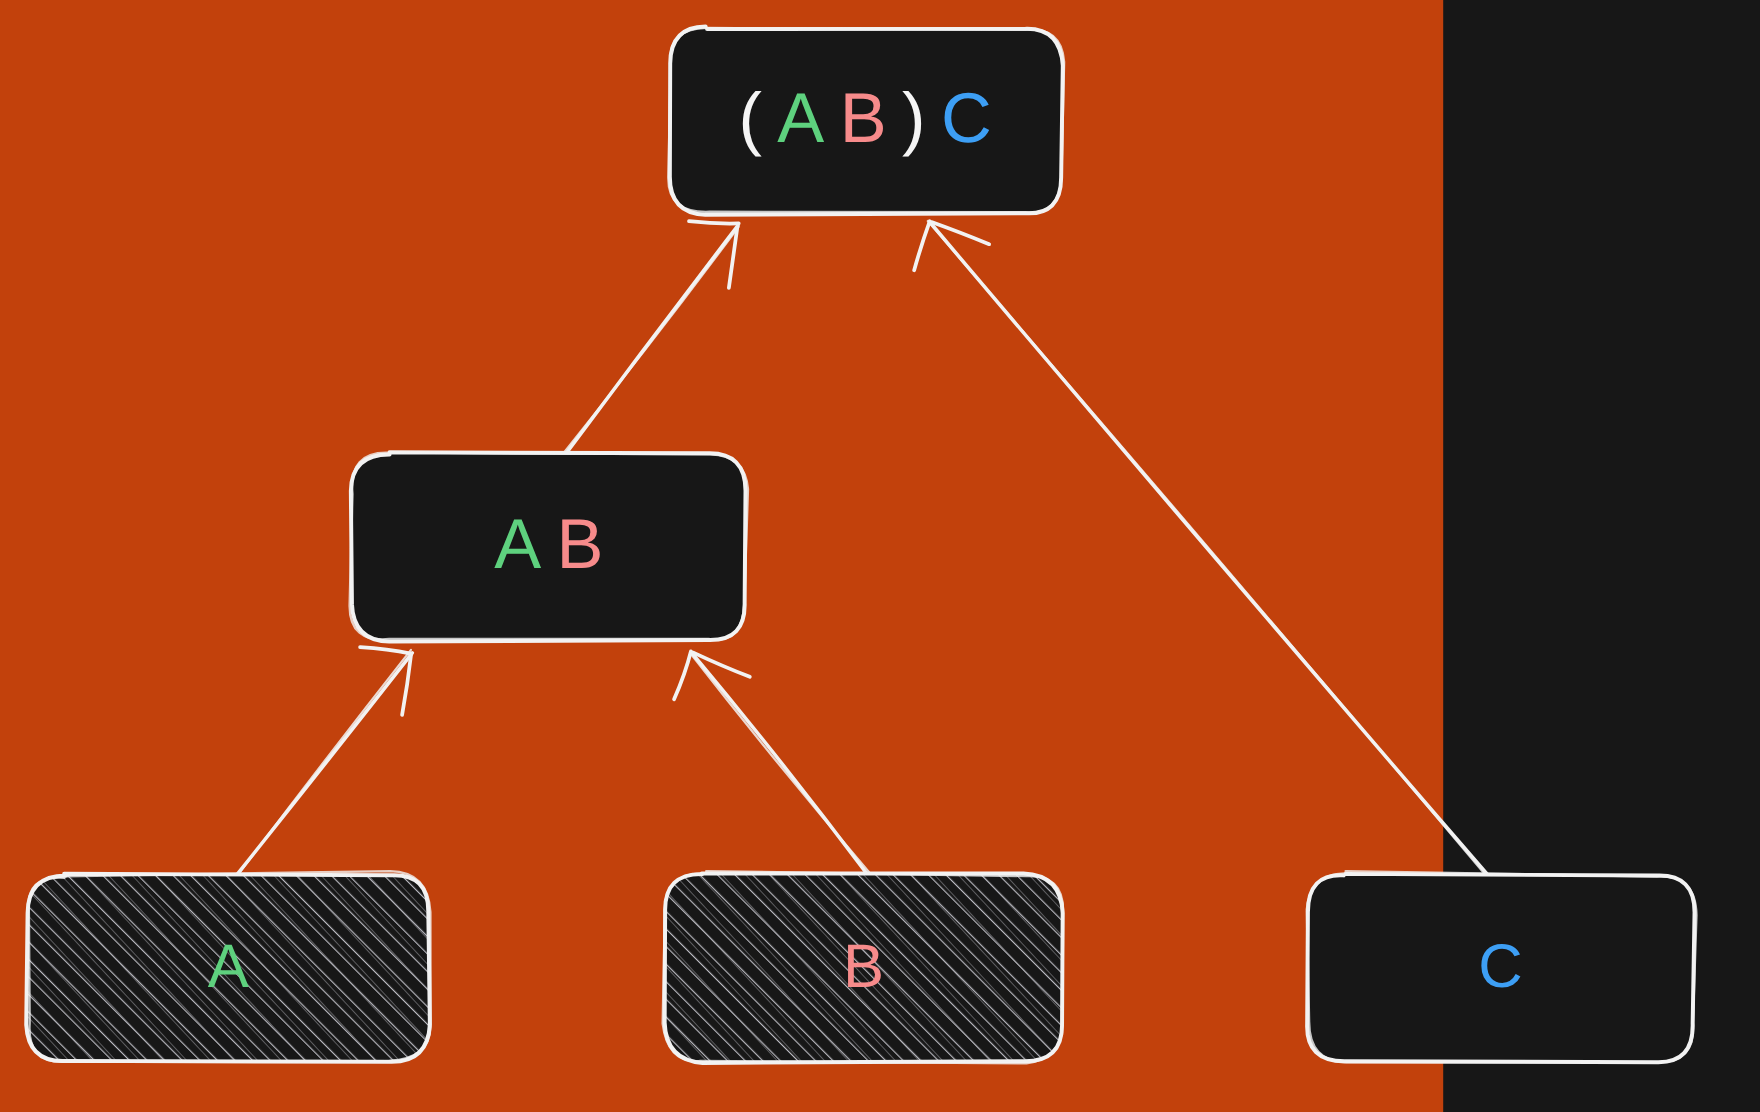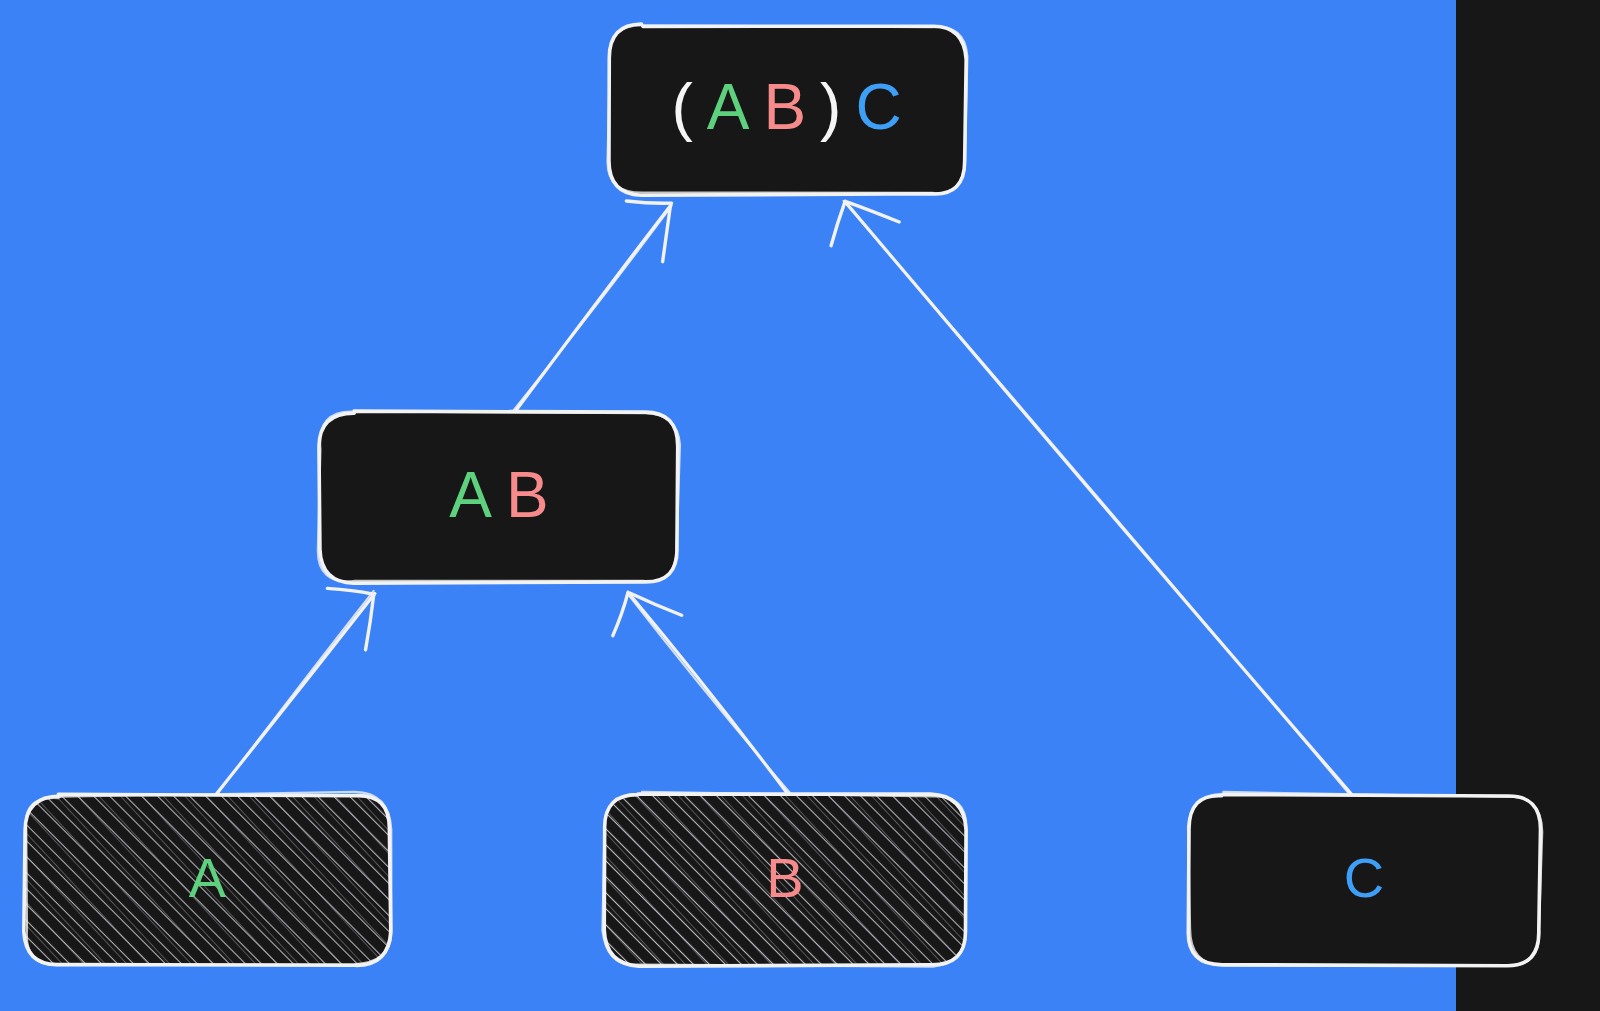--- a/index.html
+++ b/index.html
@@ -7,23 +7,23 @@
     margin: 0;
     padding: 0;
     background: #171717;
     width: 1600px;
     height: 1011px;
     overflow: hidden;
     font-family: "Liberation Sans", sans-serif;
   }
   #canvas-root {
     position: relative;
-    width: 1456px;
+    width: 1312px;
     height: 1011px;
-    background: #3b82f6;
+    background: #c2410c;
   }
   #diagram-svg {
     position: absolute;
     top: 0;
     left: 0;
     width: 1600px;
     height: 1011px;
     display: block;
   }
   .node-label {

